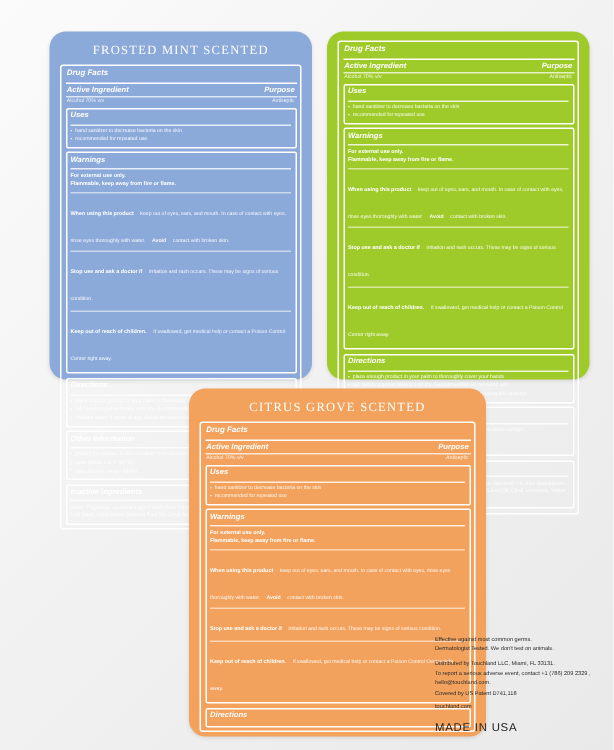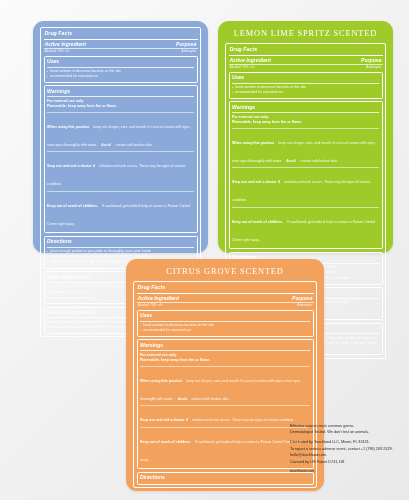--- a/index.html
+++ b/index.html
@@ -145,20 +145,21 @@
     color: #1d1d1d;
     font-size: 7.6px;
     letter-spacing: 0.5px;
     margin-top: 5px;
   }
 </style>
 </head>
 <body>
 
 <div class="label-panel panel-mint">
+  <div class="panel-title">FROSTED MINT SCENTED</div>
   <div class="facts-box">
     <div class="df-title">Drug Facts</div>
     <div class="rule-thick"></div>
     <div class="ai-row">
       <span class="ai-head">Active Ingredient</span>
       <span class="ai-head">Purpose</span>
     </div>
     <div class="rule-thin"></div>
     <div class="ai-row">
       <span class="ai-val">Alcohol 70% v/v</span>
@@ -222,21 +223,20 @@
 
     <div class="sec-box">
       <div class="sec-head">Inactive Ingredients</div>
       <div class="sec-rule"></div>
       <div class="ingr-text">Water, Fragrance, Lauromacrogol/Radish Root Ferment Filtrate, Glycereth-26, Aloe Barbadensis Leaf Juice, Citrus Limon (Lemon) Peel Oil, Citrus Aurantifolia (Lime) Oil, Limonene, Blue 1</div>
     </div>
   </div>
 </div>
 
 <div class="label-panel panel-lemon">
-  <div class="panel-title">LEMON LIME SPRITZ SCENTED</div>
   <div class="facts-box">
     <div class="df-title">Drug Facts</div>
     <div class="rule-thick"></div>
     <div class="ai-row">
       <span class="ai-head">Active Ingredient</span>
       <span class="ai-head">Purpose</span>
     </div>
     <div class="rule-thin"></div>
     <div class="ai-row">
       <span class="ai-val">Alcohol 70% v/v</span>
@@ -367,13 +367,14 @@
 <div class="info-block">
   <div class="info-line">Effective against most common germs.</div>
   <div class="info-line">Dermatologist Tested. We don't test on animals.</div>
   <div class="info-gap"></div>
   <div class="info-line">Distributed by Touchland LLC, Miami, FL 33131.</div>
   <div class="info-line">To report a serious adverse event, contact +1 (786) 209 2329 ,</div>
   <div class="info-line">hello@touchland.com.</div>
   <div class="info-line">Covered by US Patent D741,118</div>
   <div class="info-gap"></div>
   <div class="info-url">touchland.com</div>
+  <div class="made-in">MADE IN USA</div>
 </div>
 
 </body></html>

